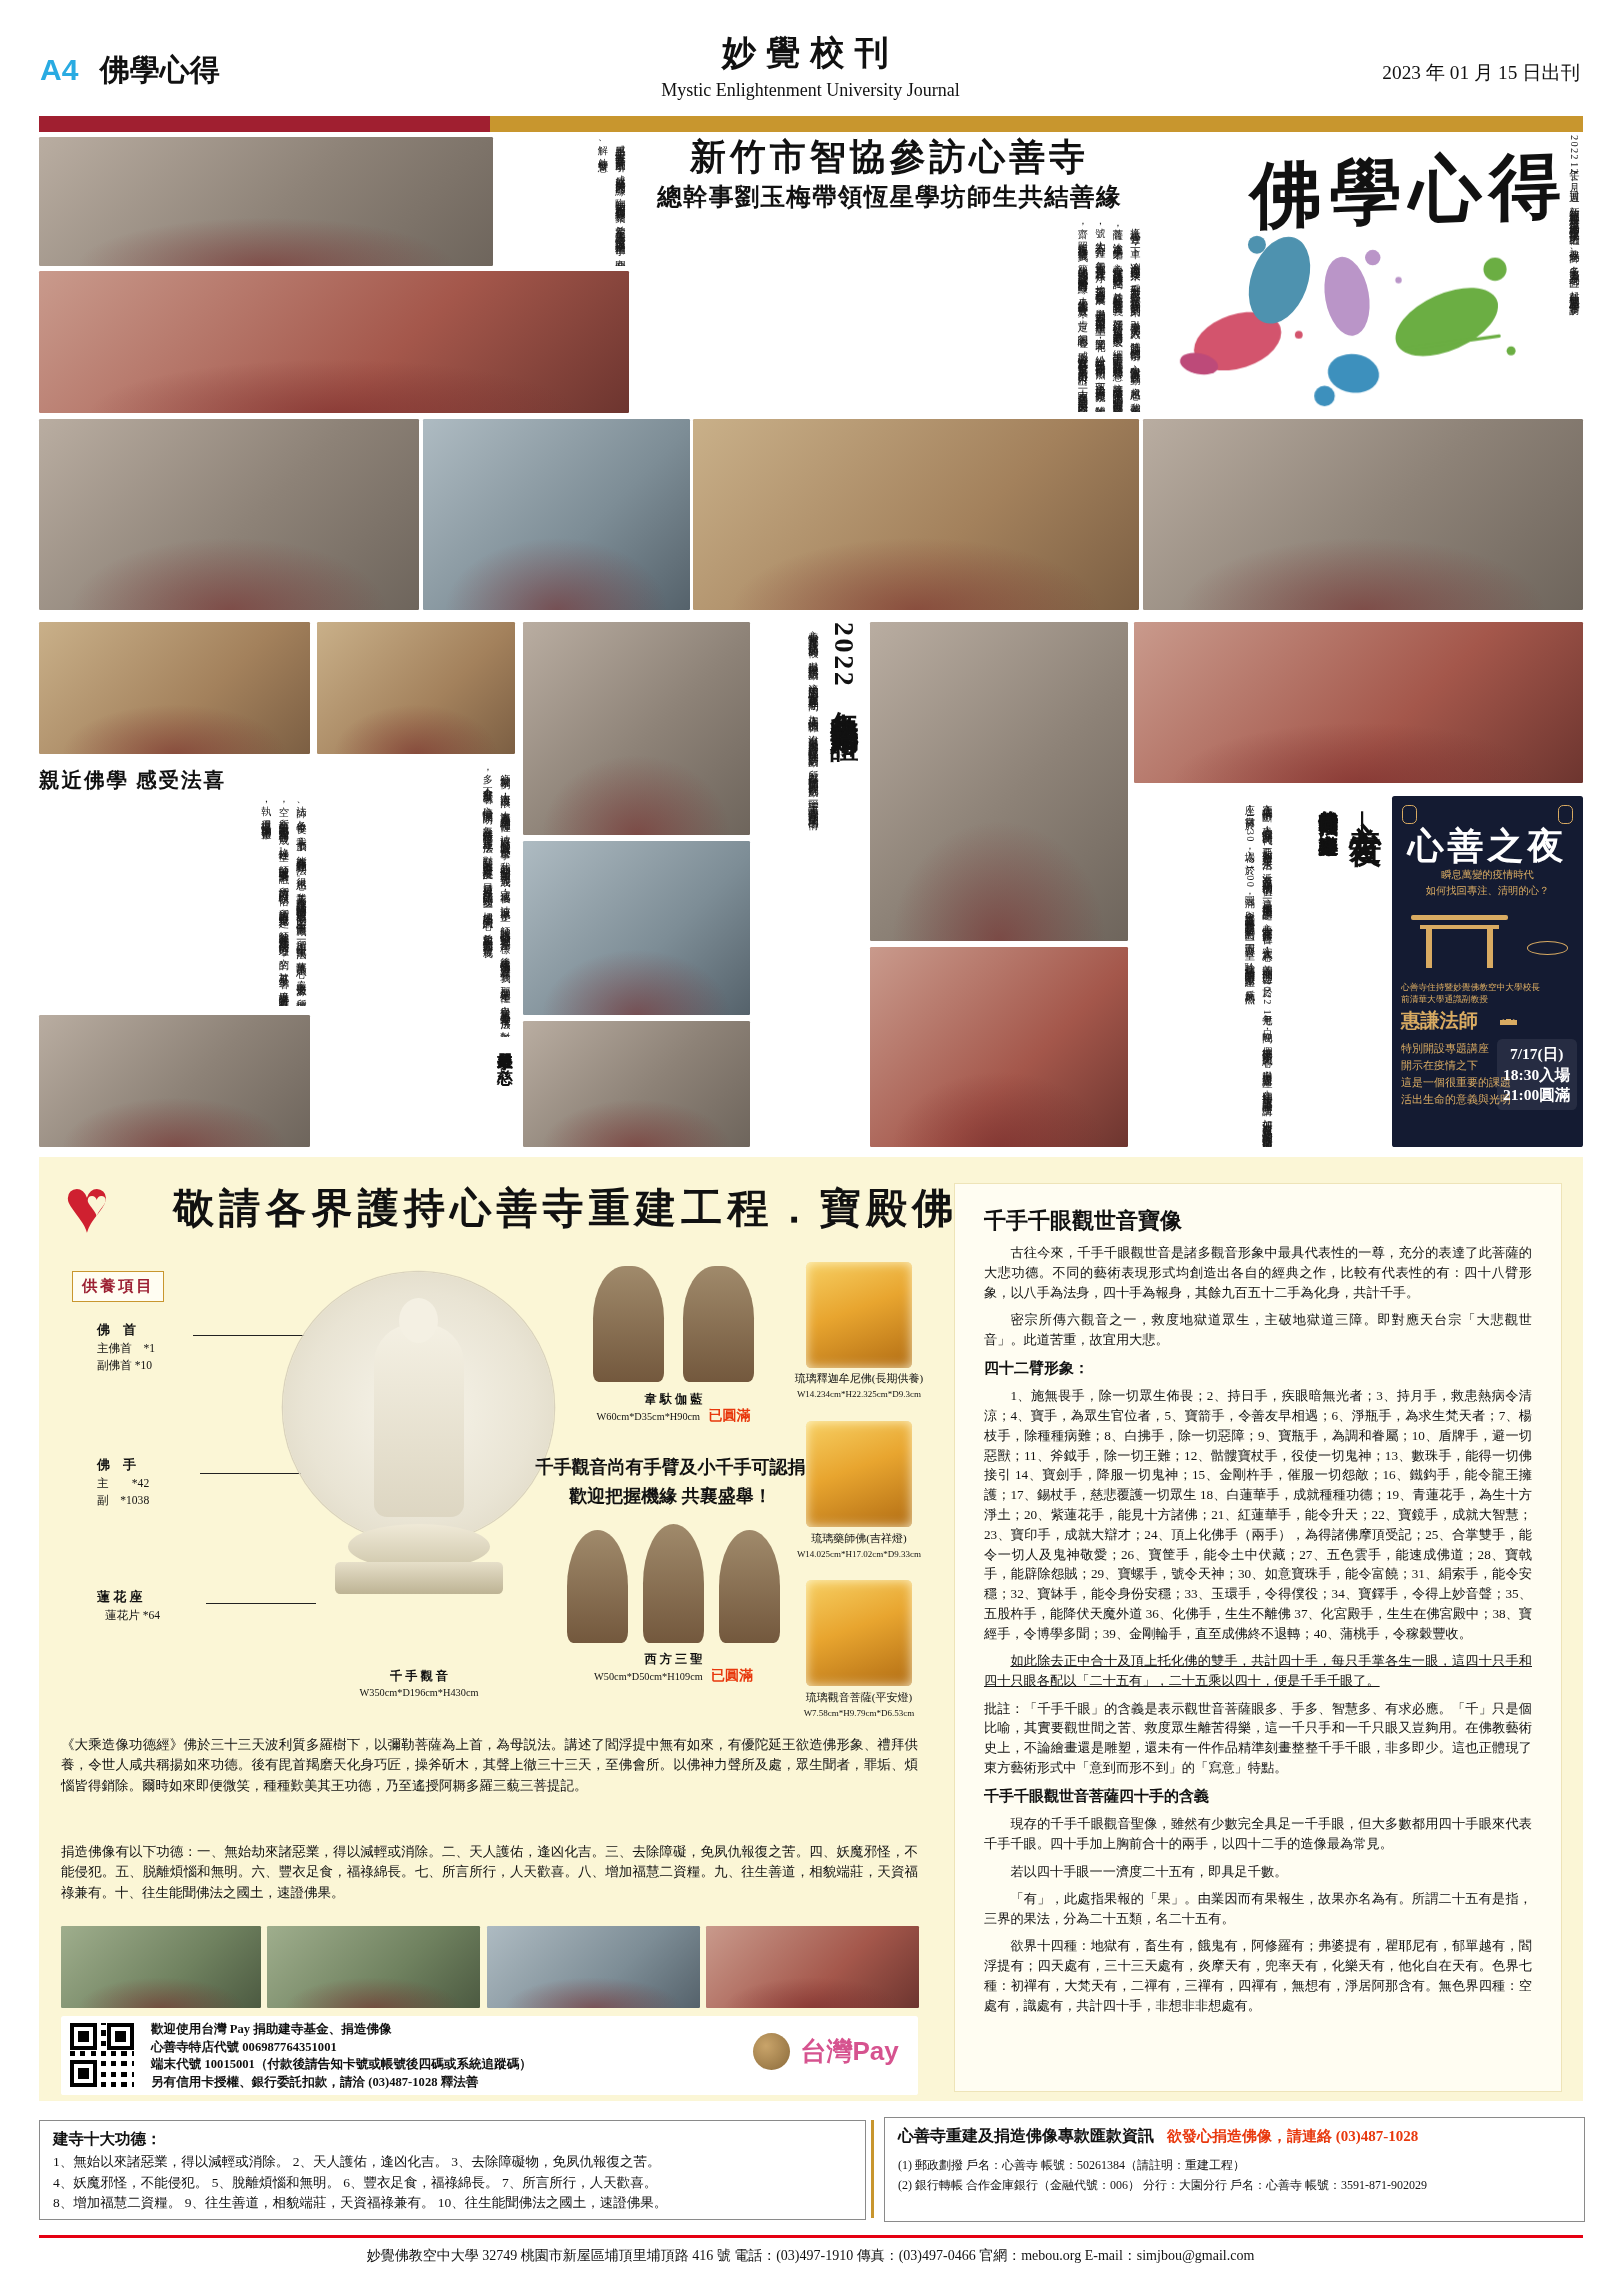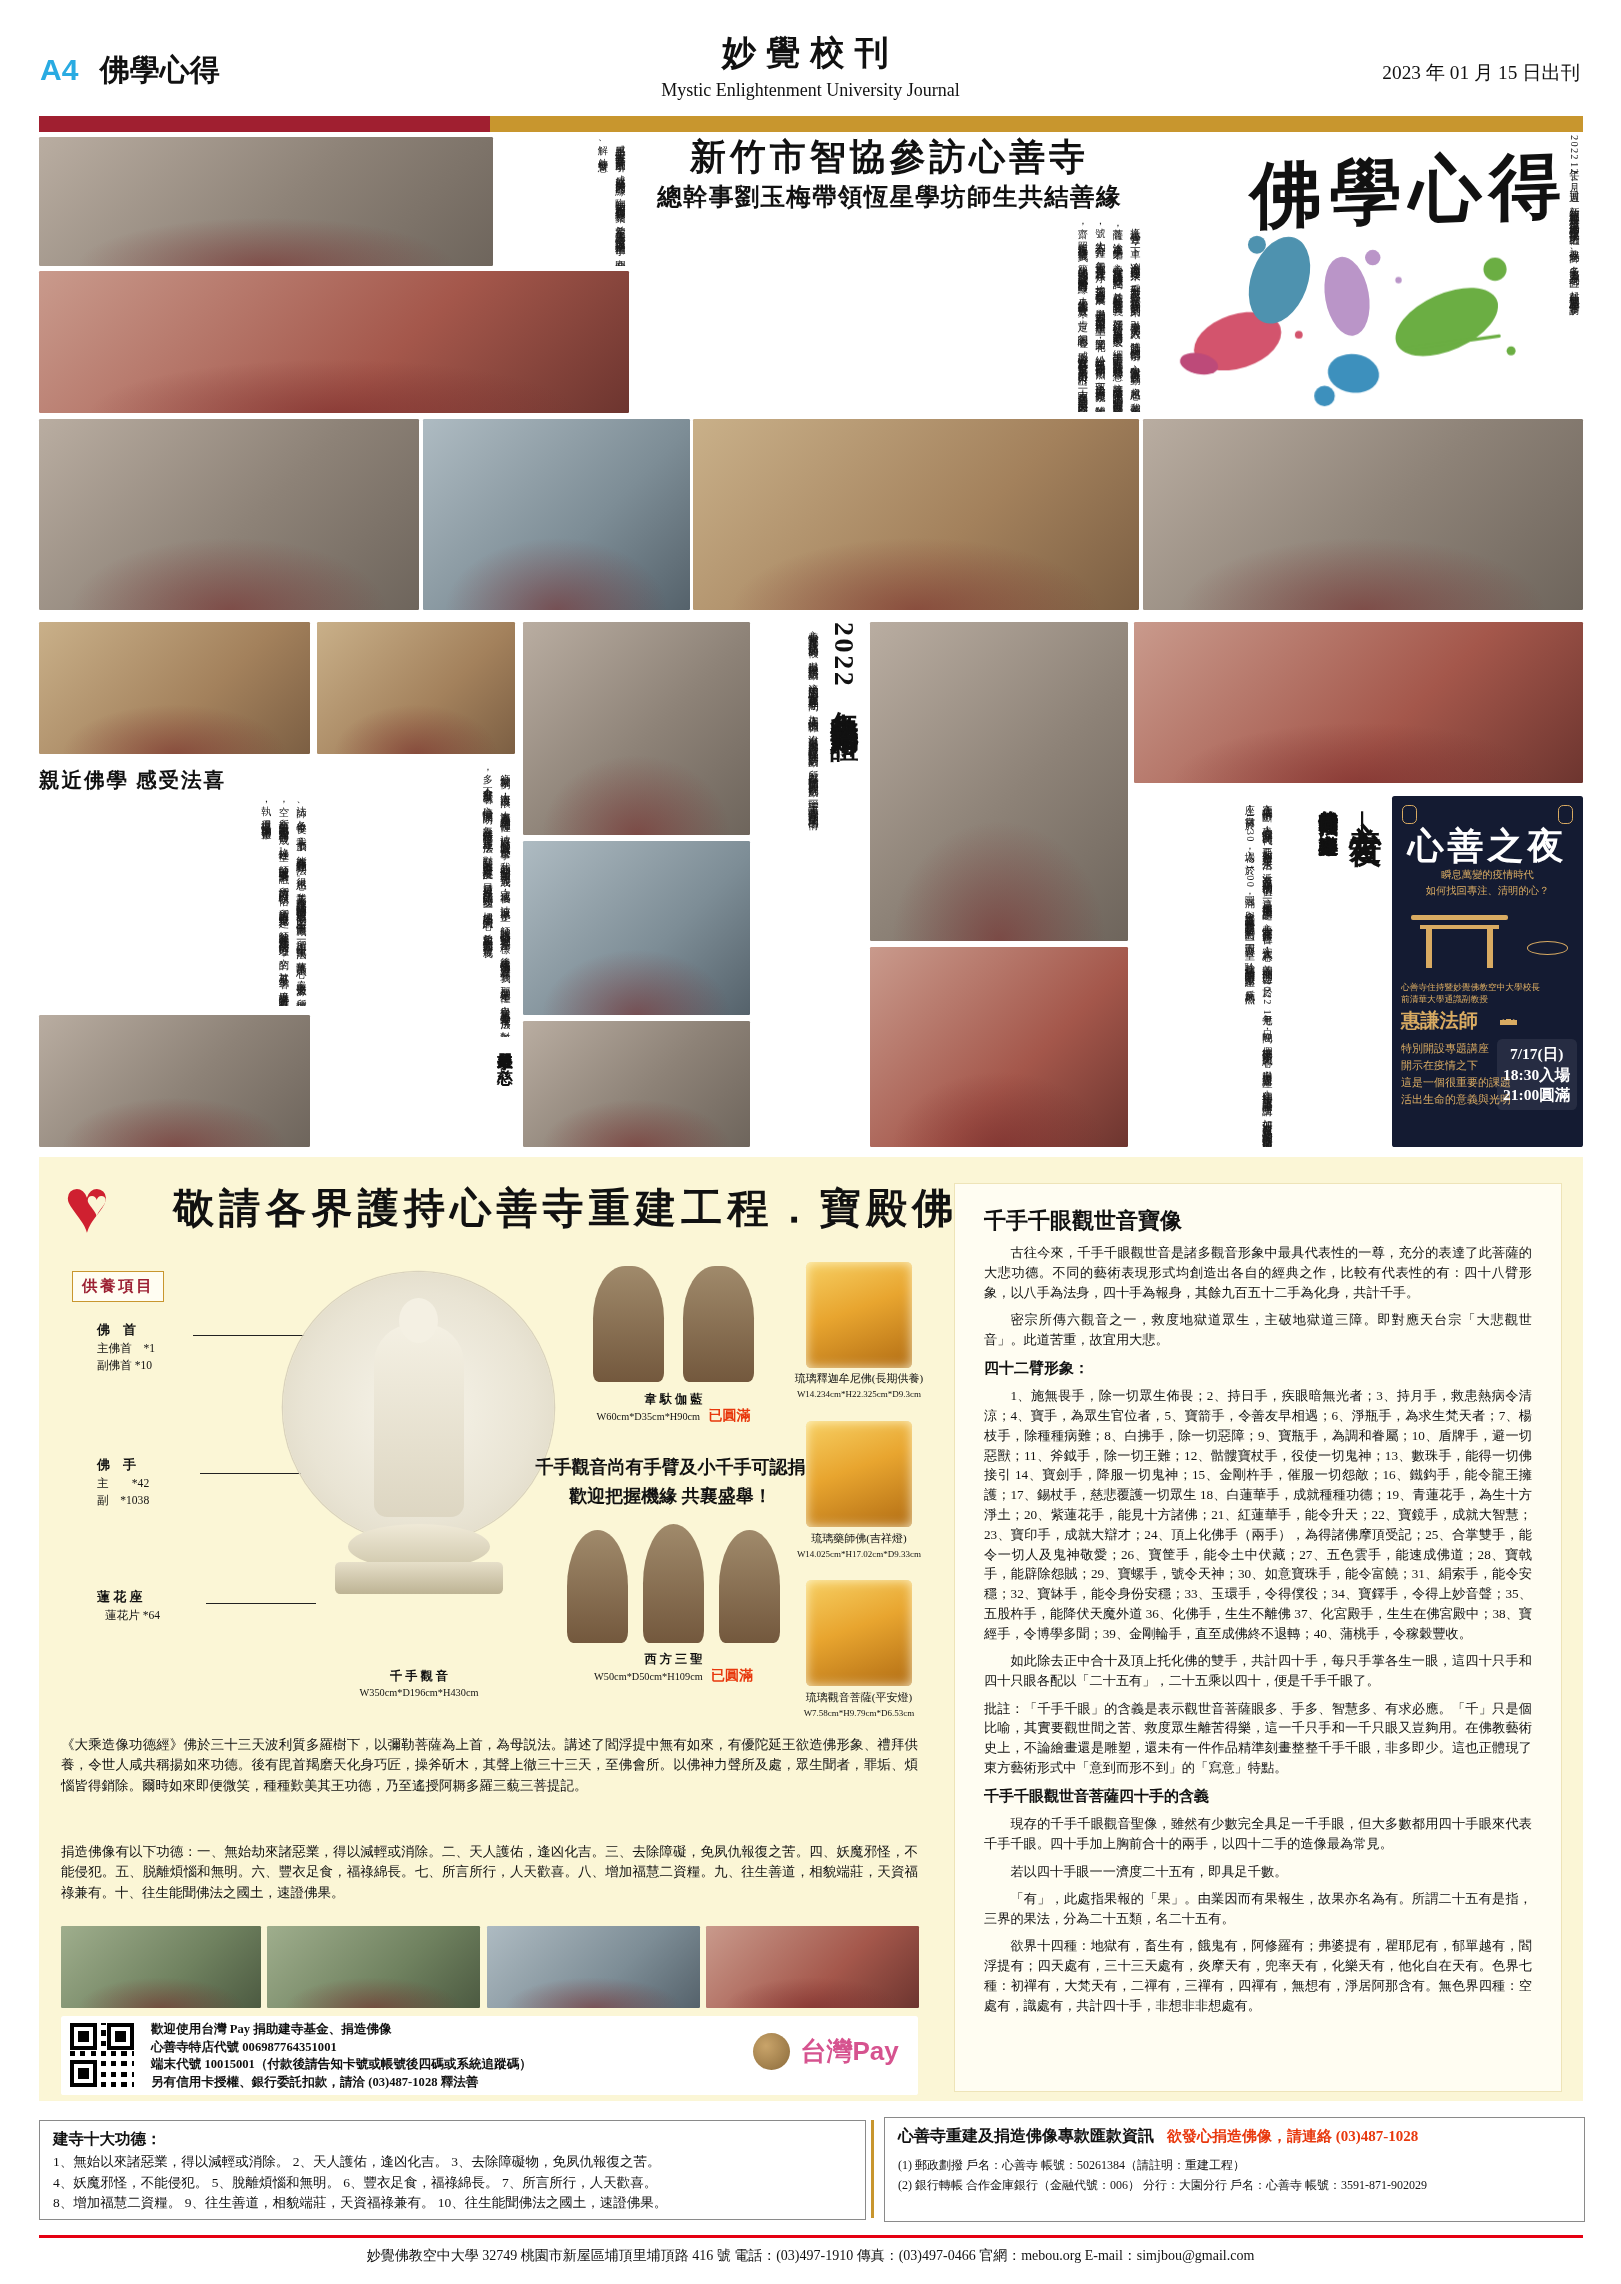--- a/index.html
+++ b/index.html
@@ -256,21 +256,21 @@
     </div>
   </div>
 
   <div class="whitebox abs" style="left:954px;top:1183px;width:606px;height:907px;border:0.6px solid #eee4b8;">
     <div style="position:absolute;left:29px;top:22px;font-size:22px;font-weight:bold;">千手千眼觀世音寶像</div>
     <div class="jus" style="position:absolute;left:29px;top:59px;width:548px;font-size:13.2px;line-height:1.5;">
       <p style="margin:0 0 7.7px;text-indent:2em;">古往今來，千手千眼觀世音是諸多觀音形象中最具代表性的一尊，充分的表達了此菩薩的大悲功德。不同的藝術表現形式均創造出各自的經典之作，比較有代表性的有：四十八臂形象，以八手為法身，四十手為報身，其餘九百五十二手為化身，共計千手。</p>
       <p style="margin:0 0 7.7px;text-indent:2em;">密宗所傳六觀音之一，救度地獄道眾生，主破地獄道三障。即對應天台宗「大悲觀世音」。此道苦重，故宜用大悲。</p>
       <p class="b" style="margin:0 0 6.4px;font-size:15px;">四十二臂形象：</p>
       <p style="margin:0 0 7.7px;text-indent:2em;">1、施無畏手，除一切眾生佈畏；2、持日手，疾眼暗無光者；3、持月手，救患熱病令清涼；4、寶手，為眾生官位者，5、寶箭手，令善友早相遇；6、淨瓶手，為求生梵天者；7、楊枝手，除種種病難；8、白拂手，除一切惡障；9、寶瓶手，為調和眷屬；10、盾牌手，避一切惡獸；11、斧鉞手，除一切王難；12、骷髏寶杖手，役使一切鬼神；13、數珠手，能得一切佛接引 14、寶劍手，降服一切鬼神；15、金剛杵手，催服一切怨敵；16、鐵鈎手，能令龍王擁護；17、錫杖手，慈悲覆護一切眾生 18、白蓮華手，成就種種功德；19、青蓮花手，為生十方淨土；20、紫蓮花手，能見十方諸佛；21、紅蓮華手，能令升天；22、寶鏡手，成就大智慧；23、寶印手，成就大辯才；24、頂上化佛手（兩手），為得諸佛摩頂受記；25、合掌雙手，能令一切人及鬼神敬愛；26、寶筐手，能令土中伏藏；27、五色雲手，能速成佛道；28、寶戟手，能辟除怨賊；29、寶螺手，號令天神；30、如意寶珠手，能令富饒；31、絹索手，能令安穩；32、寶缽手，能令身份安穩；33、玉環手，令得僕役；34、寶鐸手，令得上妙音聲；35、五股杵手，能降伏天魔外道 36、化佛手，生生不離佛 37、化宮殿手，生生在佛宮殿中；38、寶經手，令博學多聞；39、金剛輪手，直至成佛終不退轉；40、蒲桃手，令稼穀豐收。</p>
-      <p style="margin:0 0 7.7px;text-indent:2em;">如此除去正中合十及頂上托化佛的雙手，共計四十手，每只手掌各生一眼，這四十只手和四十只眼各配以「二十五有」，二十五乘以四十，便是千手千眼了。</p>
+      <p style="margin:0 0 7.7px;text-indent:2em;text-decoration:underline;">如此除去正中合十及頂上托化佛的雙手，共計四十手，每只手掌各生一眼，這四十只手和四十只眼各配以「二十五有」，二十五乘以四十，便是千手千眼了。</p>
       <p style="margin:0 0 7.7px;">批註：「千手千眼」的含義是表示觀世音菩薩眼多、手多、智慧多、有求必應。「千」只是個比喻，其實要觀世間之苦、救度眾生離苦得樂，這一千只手和一千只眼又豈夠用。在佛教藝術史上，不論繪畫還是雕塑，還未有一件作品精準刻畫整整千手千眼，非多即少。這也正體現了東方藝術形式中「意到而形不到」的「寫意」特點。</p>
       <p class="b" style="margin:0 0 6.4px;font-size:15px;">千手千眼觀世音菩薩四十手的含義</p>
       <p style="margin:0 0 7.7px;text-indent:2em;">現存的千手千眼觀音聖像，雖然有少數完全具足一千手眼，但大多數都用四十手眼來代表千手千眼。四十手加上胸前合十的兩手，以四十二手的造像最為常見。</p>
       <p style="margin:0 0 7.7px;text-indent:2em;">若以四十手眼一一濟度二十五有，即具足千數。</p>
       <p style="margin:0 0 7.7px;text-indent:2em;">「有」，此處指果報的「果」。由業因而有果報生，故果亦名為有。所謂二十五有是指，三界的果法，分為二十五類，名二十五有。</p>
       <p style="margin:0;text-indent:2em;">欲界十四種：地獄有，畜生有，餓鬼有，阿修羅有；弗婆提有，瞿耶尼有，郁單越有，閻浮提有；四天處有，三十三天處有，炎摩天有，兜率天有，化樂天有，他化自在天有。色界七種：初禪有，大梵天有，二禪有，三禪有，四禪有，無想有，淨居阿那含有。無色界四種：空處有，識處有，共計四十手，非想非非想處有。</p>
     </div>
   </div>
 
   <div class="boxed abs" style="left:39px;top:2120px;width:825px;height:98px;">

